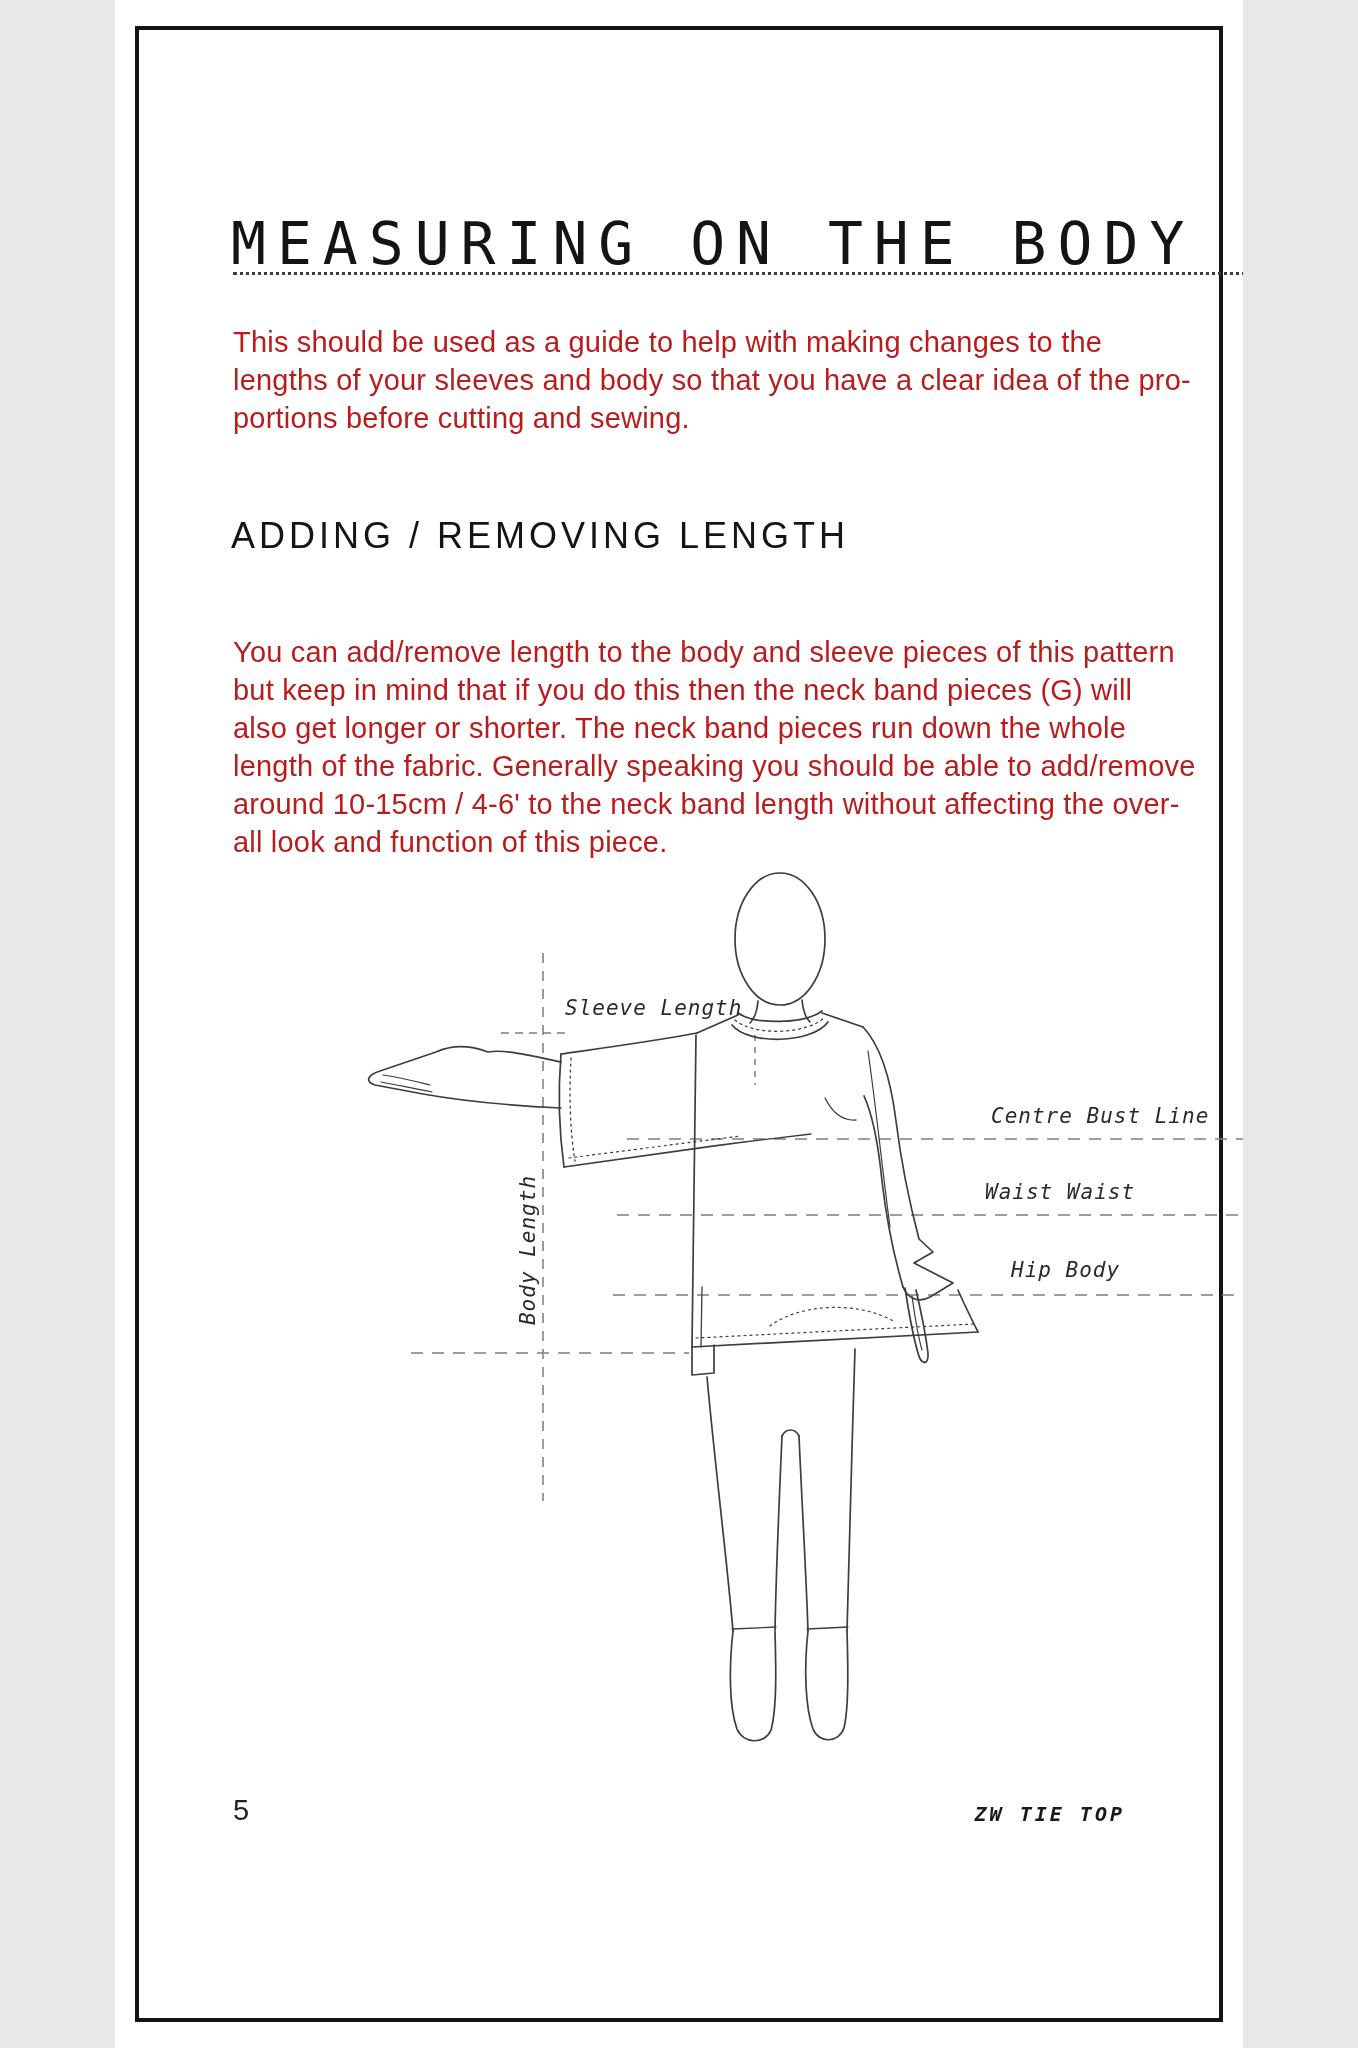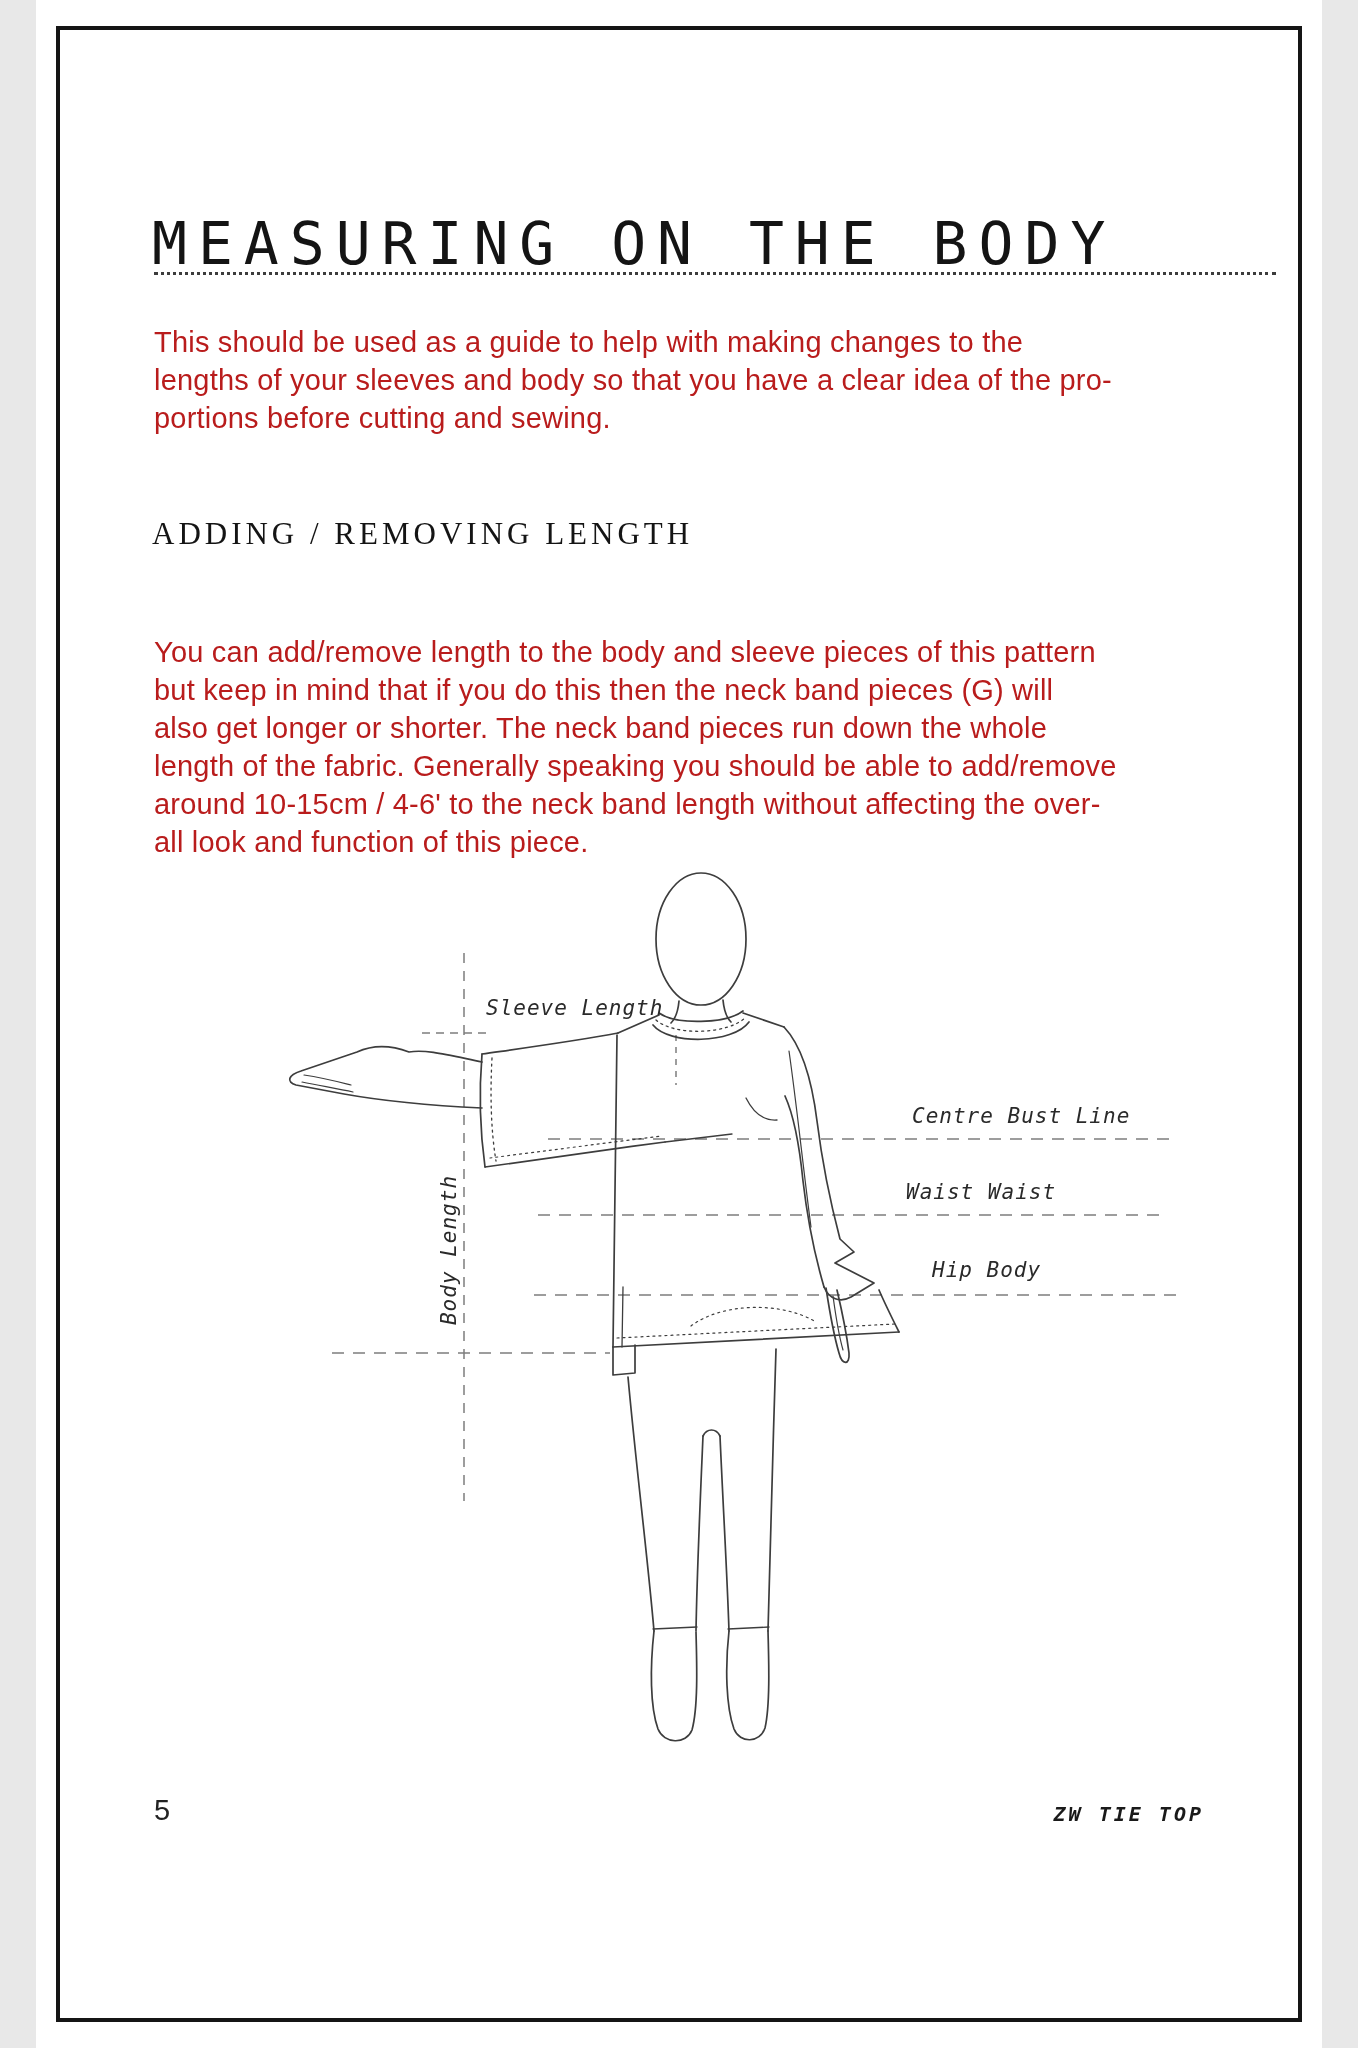--- a/index.html
+++ b/index.html
@@ -1,18 +1,18 @@
 <!DOCTYPE html>
 <html><head>
 <meta charset="utf-8">
 <style>
   html, body { margin: 0; padding: 0; background: #e8e8e8; }
   .page {
     position: relative;
-    width: 1286px;
+    width: 1128px;
     height: 2048px;
     margin: 0 auto;
     background: #ffffff;
     font-family: "Liberation Sans", sans-serif;
     color: #1d1d1d;
     overflow: hidden;
   }
   .frame {
     position: absolute;
     left: 20px; top: 26px; right: 20px; bottom: 26px;
@@ -43,22 +43,22 @@
     font-size: 29px;
     line-height: 38px;
     letter-spacing: 0.2px;
     color: #b91c1c;
     white-space: pre-line;
   }
   .intro { top: 294px; }
   .section-heading {
     position: absolute;
     left: 116px; top: 518px;
-    font-family: Liberation Serif, serif;
-    font-size: 31px;
+    font-family: Liberation Sans, sans-serif;
+    font-size: 36px;
     font-weight: 500;
     letter-spacing: 4px;
     line-height: 1;
     white-space: nowrap;
     color: #141414;
     margin: 0;
   }
   .section-body { top: 604px; }
   .diagram {
     position: absolute;

